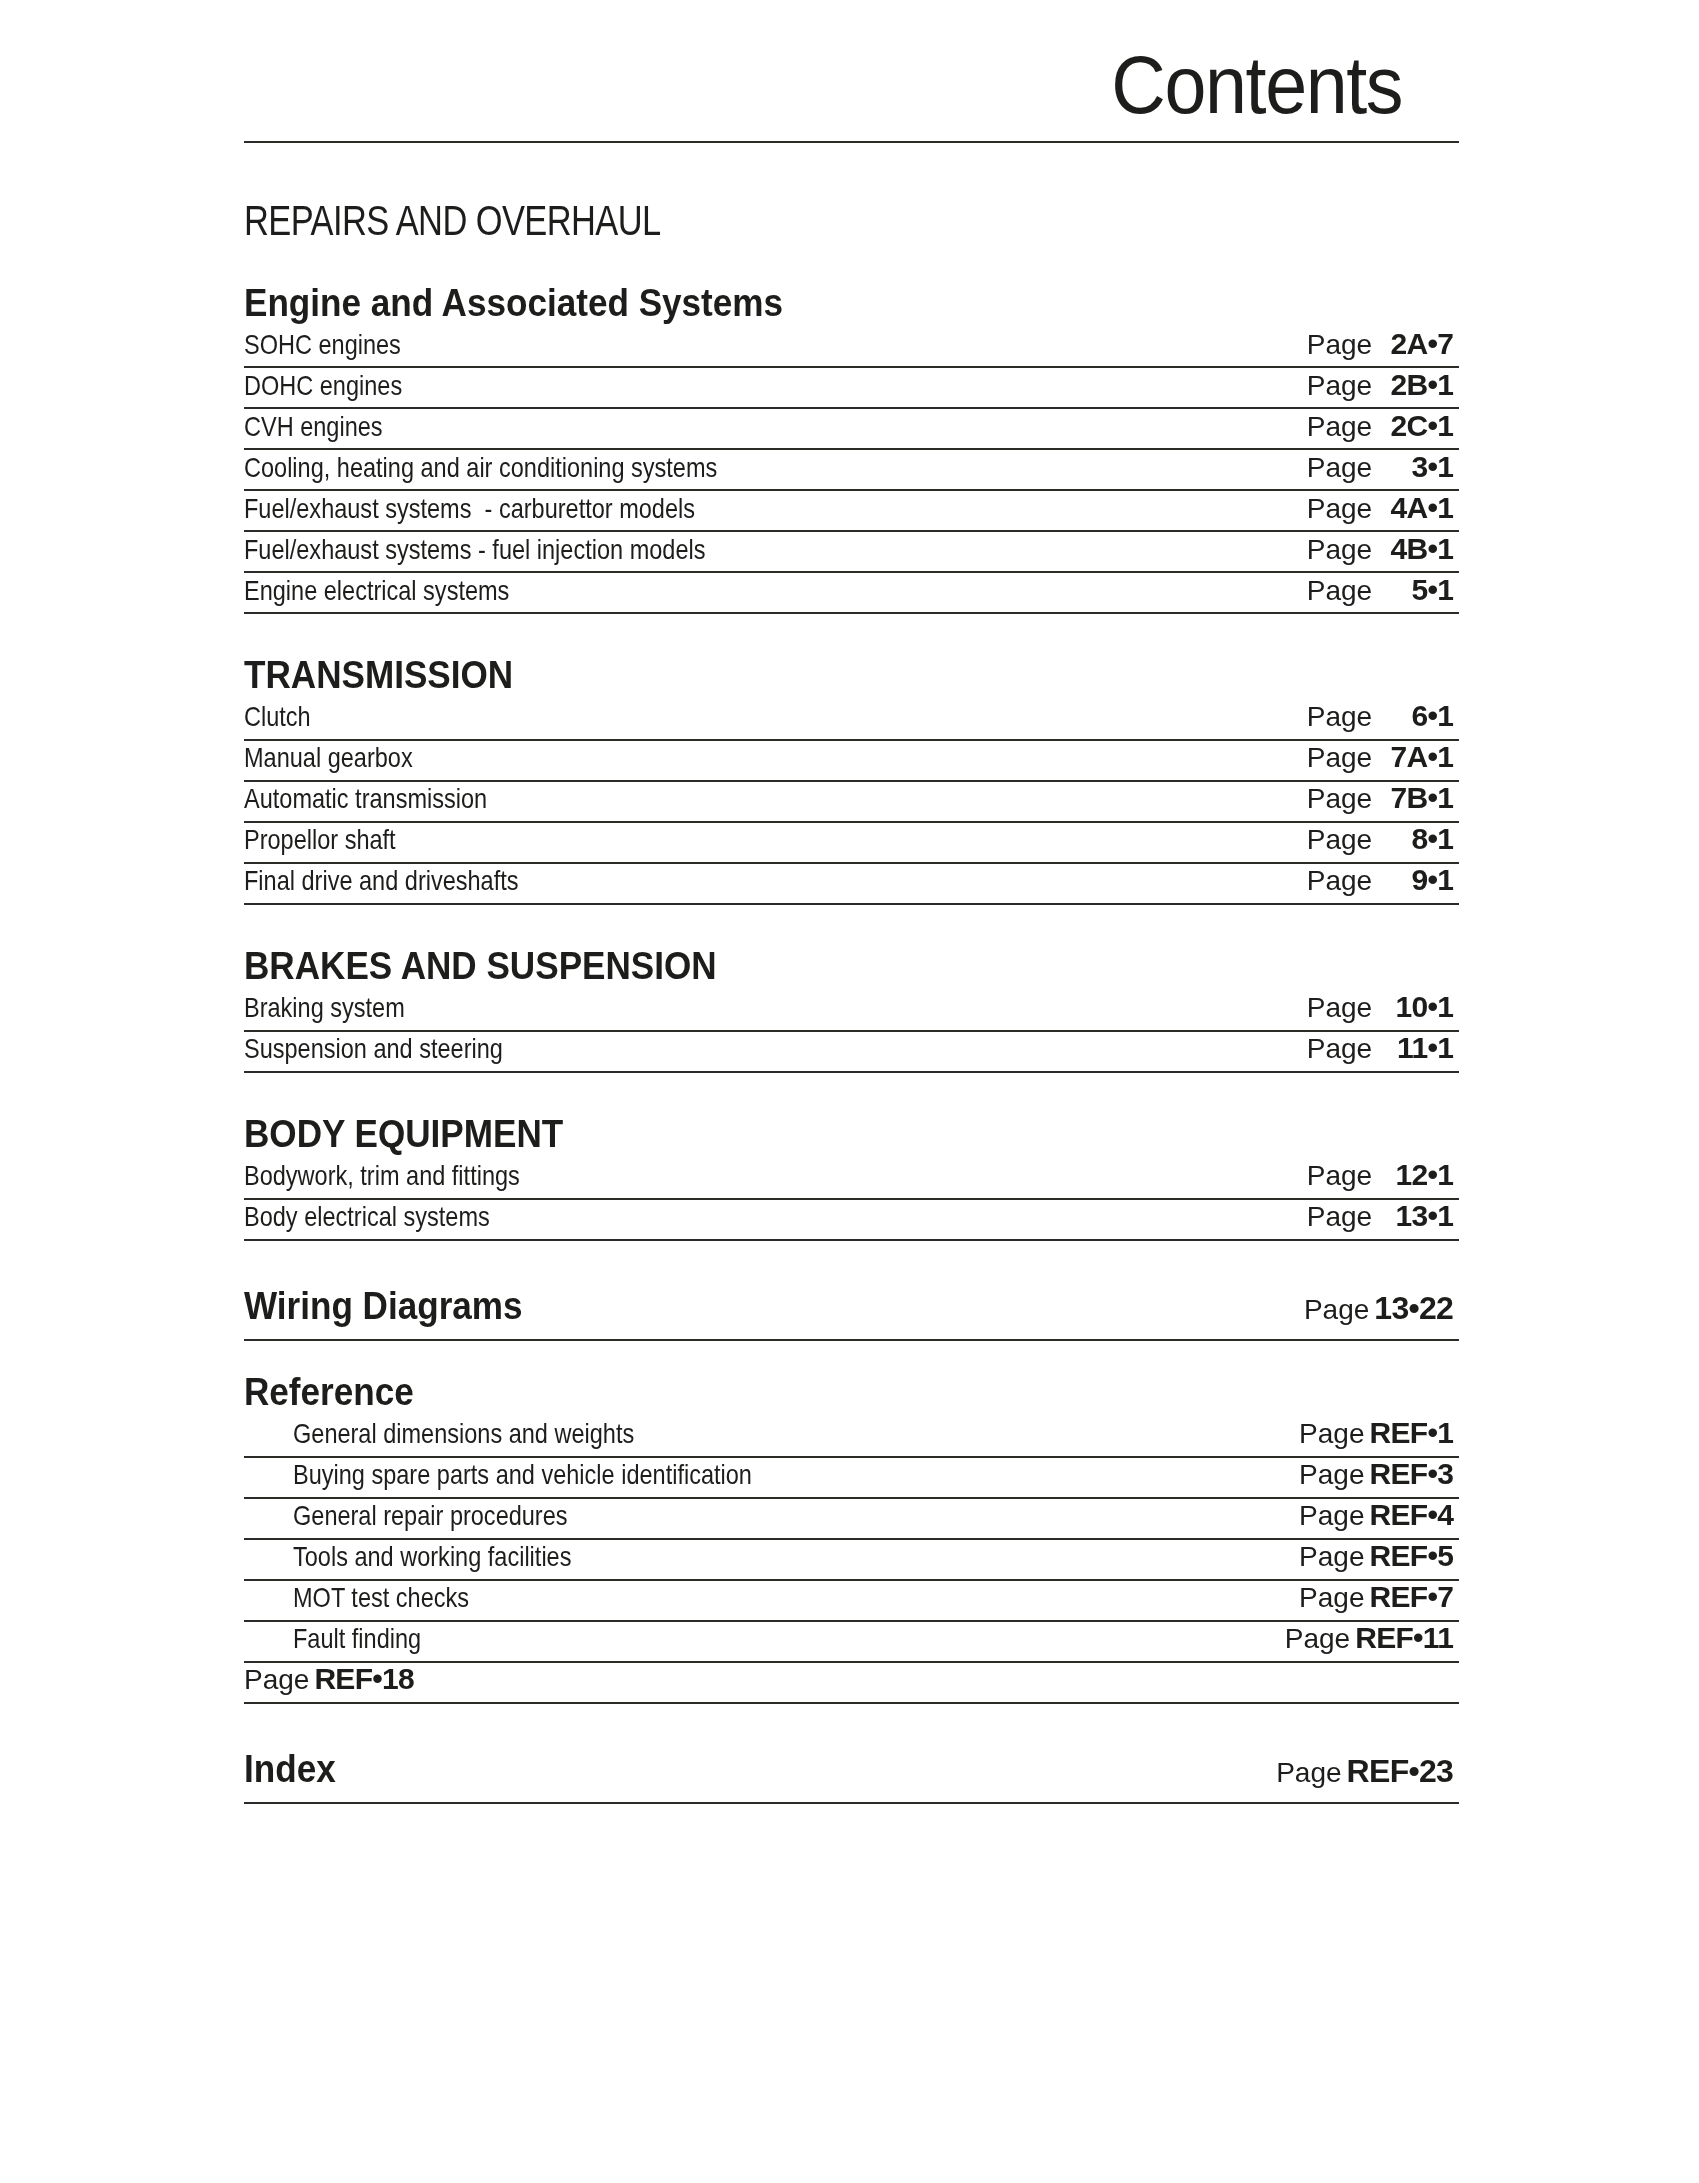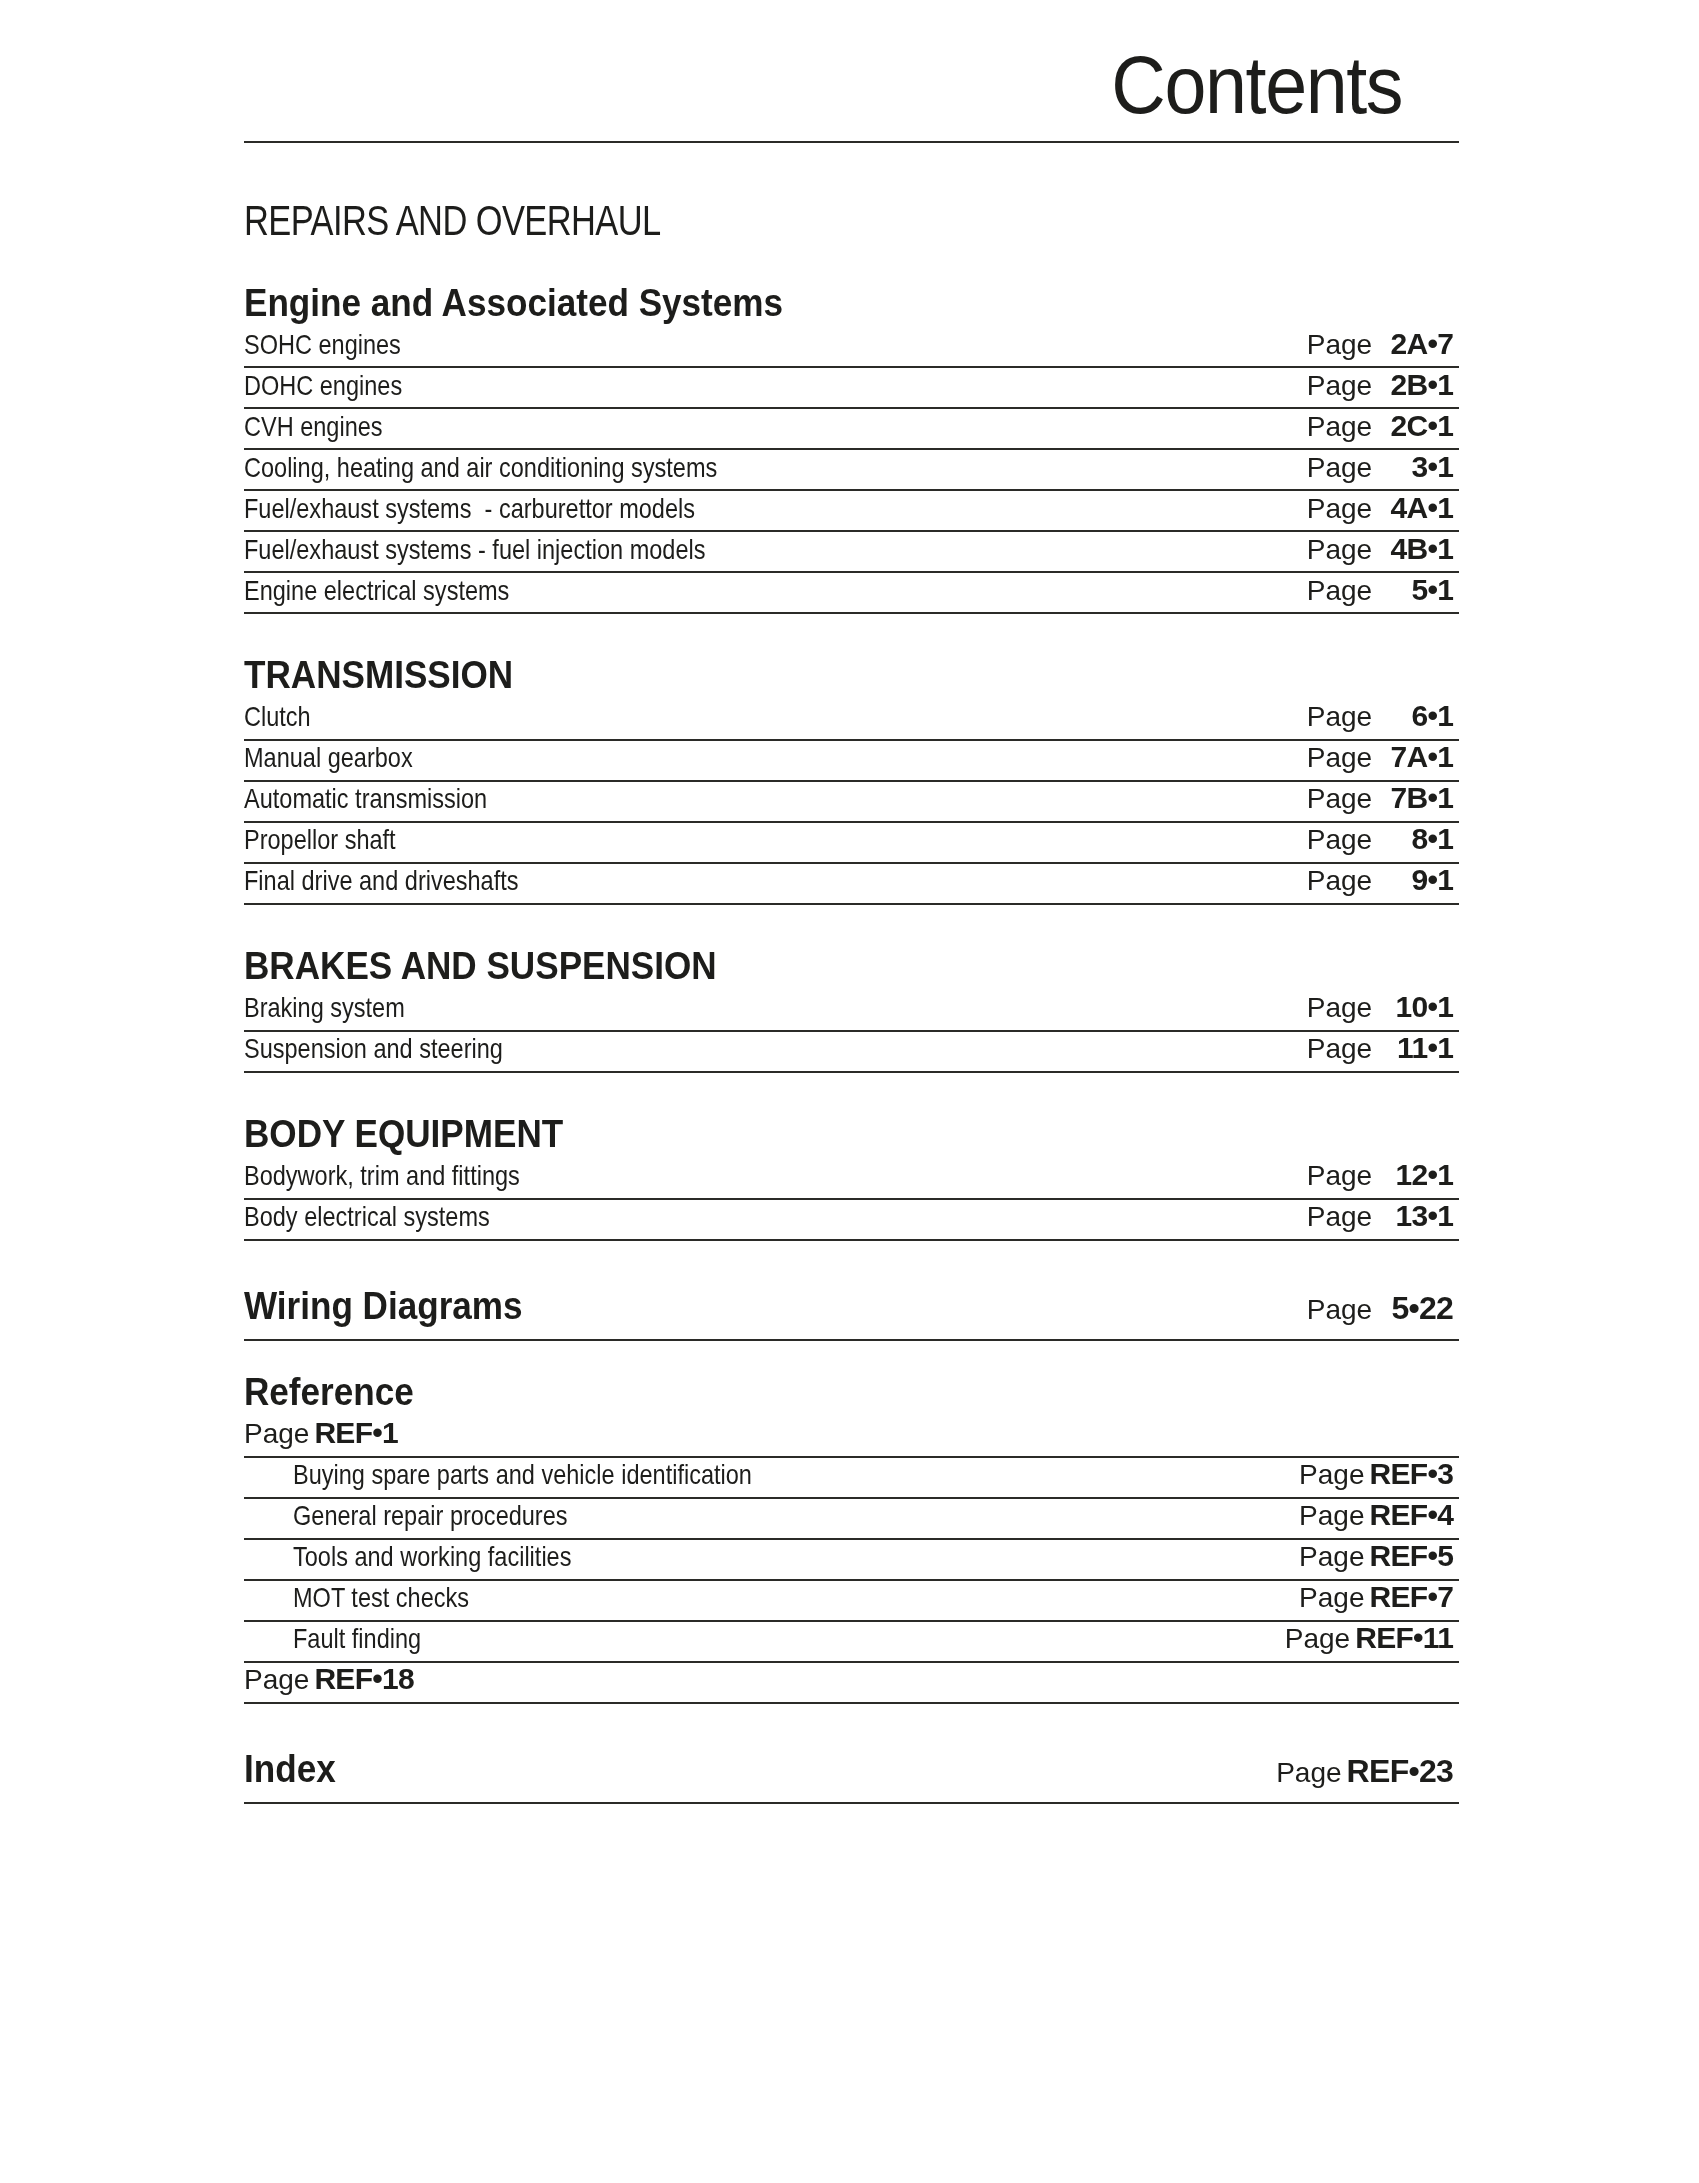--- a/index.html
+++ b/index.html
@@ -198,29 +198,30 @@
           </span>
       </div>
     </div>
   </section>
 
   <section class="toc-section">
     <div class="big-row">
       <h2 class="sec-h"><span class="xh">Wiring Diagrams</span></h2>
       <span class="pg">
           <span class="pw">Page</span>
-          <span class="pn">5•22</span>
+          <span class="pn">13•22</span>
         </span>
     </div>
   </section>
 
   <section class="toc-section indent">
     <h2 class="sec-h tight"><span class="xh">Reference</span></h2>
     <div class="rows">
       <div class="row">
+        <span class="lblw"><span class="lbl">General dimensions and weights</span></span>
         <span class="pg">
             <span class="pw">Page</span>
             <span class="pn">REF•1</span>
           </span>
       </div>
       <div class="row">
         <span class="lblw"><span class="lbl">Buying spare parts and vehicle identification</span></span>
         <span class="pg">
             <span class="pw">Page</span>
             <span class="pn">REF•3</span>

